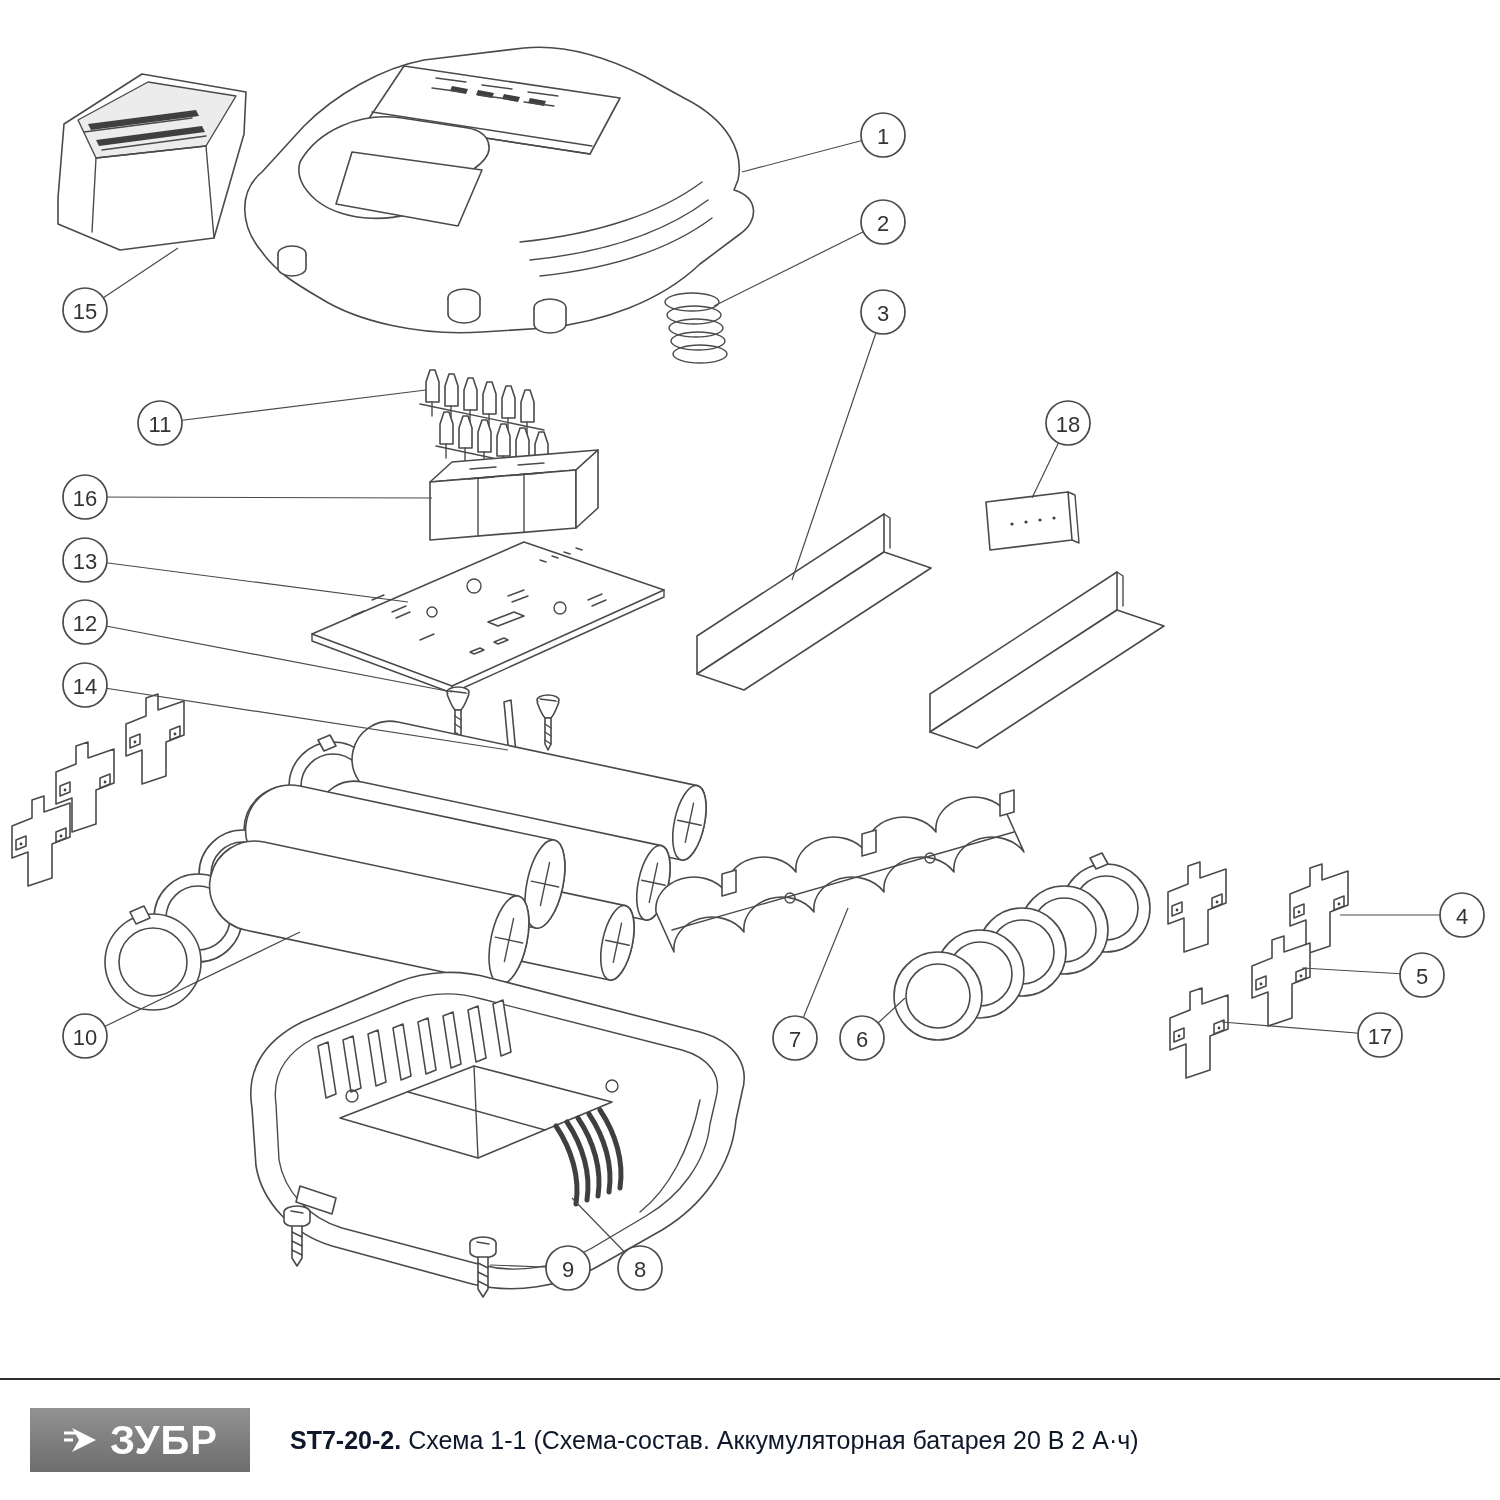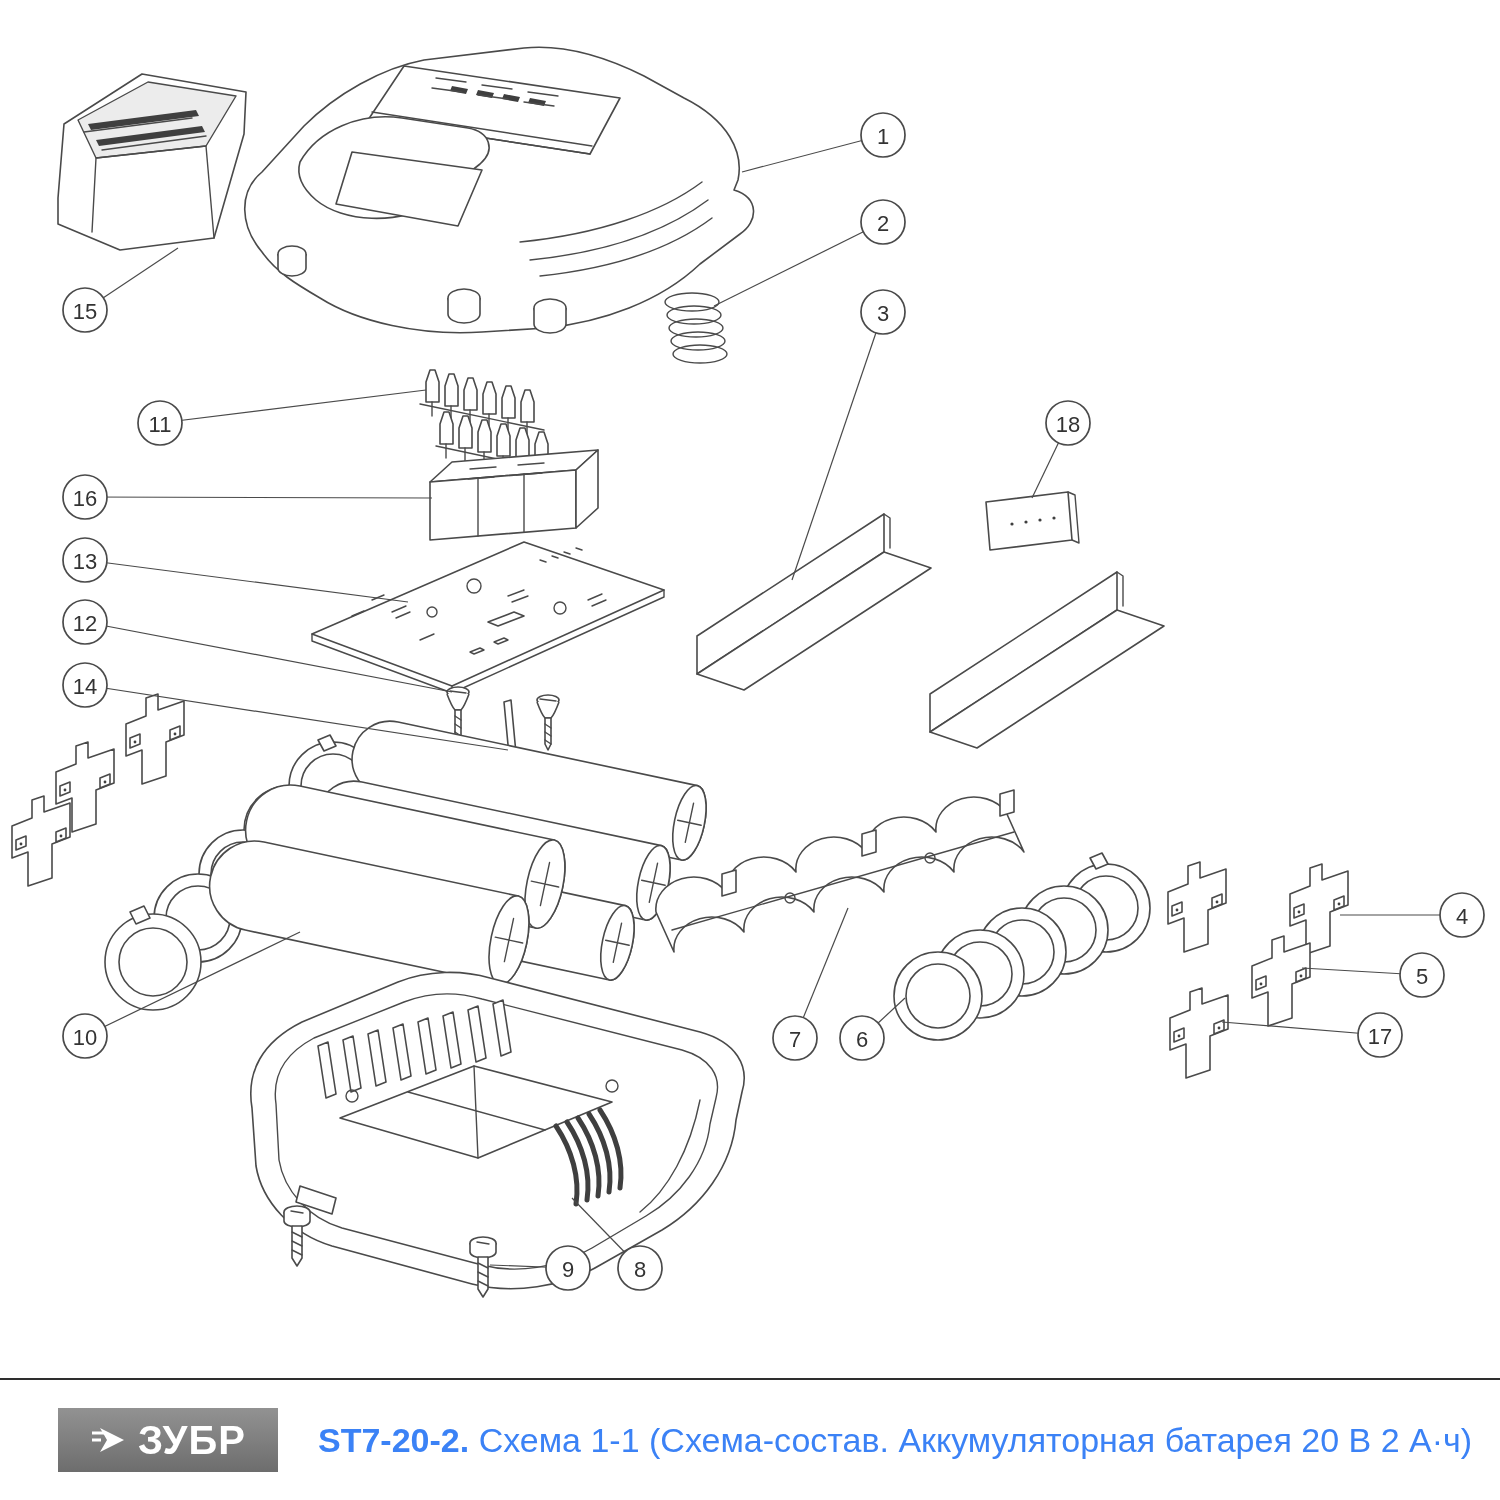--- a/index.html
+++ b/index.html
@@ -14,23 +14,23 @@
   .vd{fill:none;stroke:#3f3f3f;stroke-width:5;stroke-linecap:round;}
   .leader{stroke:#4a4a4a;stroke-width:1.2;}
   .callout-circle{fill:#fff;stroke:#4a4a4a;stroke-width:1.7;}
   .callout-num{font:400 22px "Liberation Sans",sans-serif;fill:#333;
                text-anchor:middle;dominant-baseline:central;}
   
   .footer{position:absolute;left:0;top:1378px;width:1500px;}
   .footer-rule{height:2px;background:#2e2e2e;width:1500px;}
   .footer-row{display:flex;align-items:center;gap:40px;padding:28px 30px 0 30px;}
   .brand-badge{width:220px;height:64px;background:linear-gradient(#929292,#6d6d6d);
-               display:flex;align-items:center;justify-content:center;gap:10px;flex:none;margin-left:28px;}
+               display:flex;align-items:center;justify-content:center;gap:10px;flex:none;}
   .brand-text{color:#fff;font-weight:bold;font-size:40px;letter-spacing:1px;line-height:1;}
-  .footer-title{font-size:34px;color:#3b82f6;white-space:nowrap;}
+  .footer-title{font-size:25px;color:#0f172a;white-space:nowrap;}
   .footer-title .model{font-weight:bold;}
 </style>
 </head>
 <body>
 
 <div class="sheet">
 
   <svg class="diagram" viewBox="0 0 1500 1378" width="1500" height="1378">
 
     <defs>

